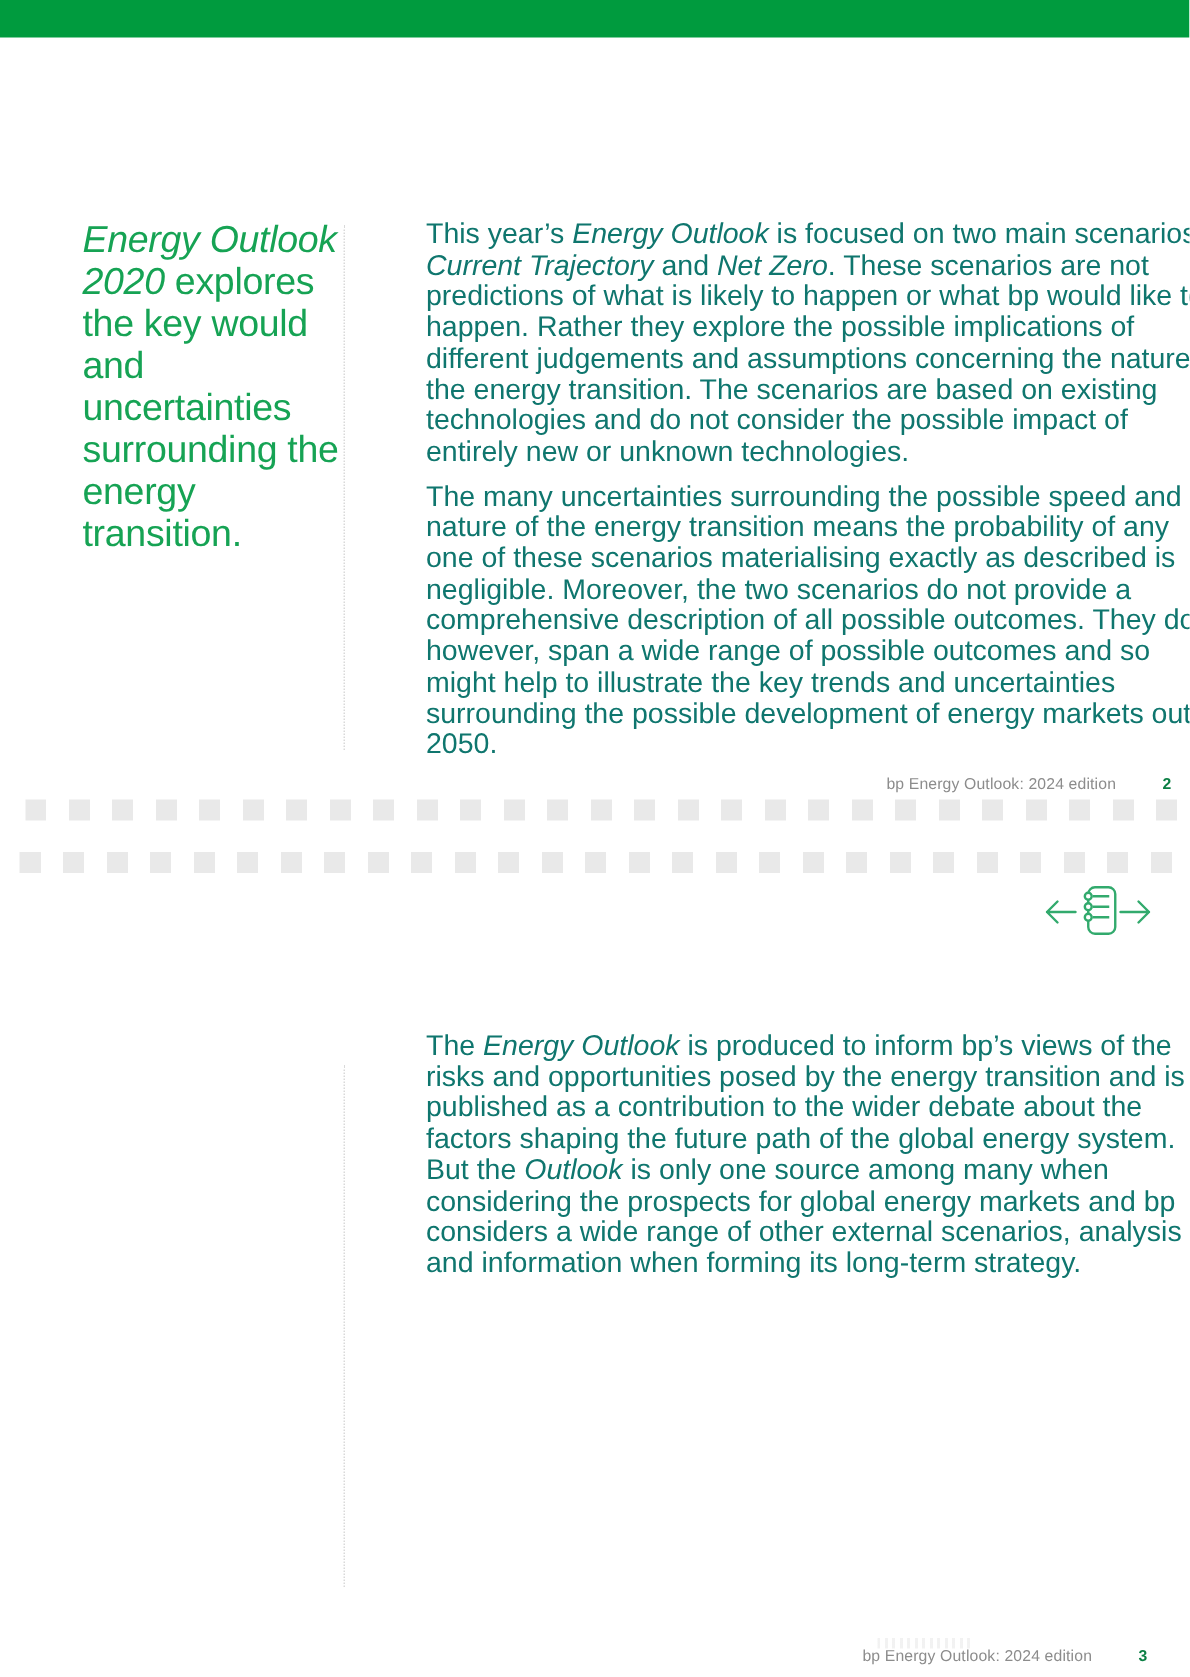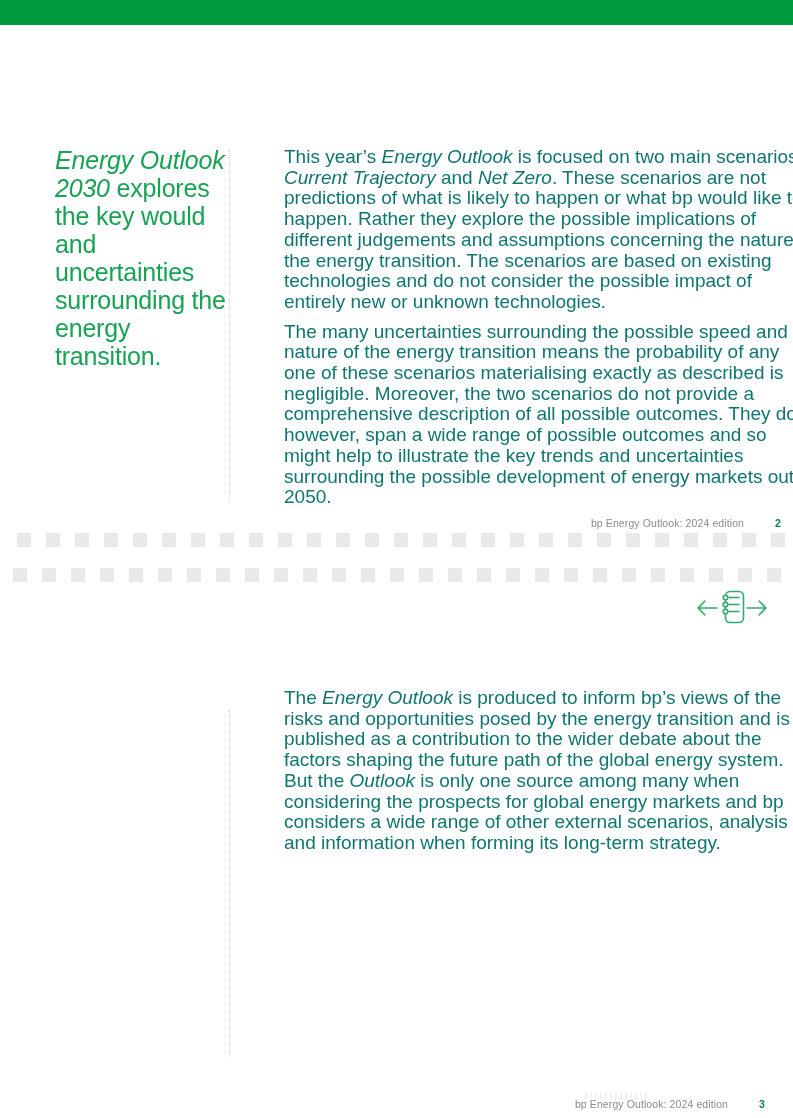--- a/index.html
+++ b/index.html
@@ -56,21 +56,21 @@
   .nav{left:696px;top:586px;width:80px;height:42px;display:flex;align-items:center;}
   .nav svg{display:block;}
   .nav-btn{cursor:pointer;background:none;border:none;padding:0;margin:0;}
   .arrow-btn{margin-top:2px;}
 </style>
 </head>
 <body>
 
 <div class="abs top-bar"></div>
 
-<div class="abs headline"><span class="it">Energy Outlook 2030</span><span> explores the key would and uncertainties surrounding the energy transition.</span></div>
+<div class="abs headline"><span class="it">Energy Outlook 2020</span><span> explores the key would and uncertainties surrounding the energy transition.</span></div>
 
 <div class="abs col-divider divider-p2"></div>
 
 <div class="abs body-col body-p2">
   <p><span>This year’s </span><span class="it">Energy Outlook</span><span> is focused on two main scenarios: </span><span class="it">Current Trajectory</span><span> and </span><span class="it">Net Zero</span><span>. These scenarios are not predictions of what is likely to happen or what bp would like to happen. Rather they explore the possible implications of different judgements and assumptions concerning the nature of the energy transition. The scenarios are based on existing technologies and do not consider the possible impact of entirely new or unknown technologies.</span></p>
   <p><span>The many uncertainties surrounding the possible speed and nature of the energy transition means the probability of any one of these scenarios materialising exactly as described is negligible. Moreover, the two scenarios do not provide a comprehensive description of all possible outcomes. They do, however, span a wide range of possible outcomes and so might help to illustrate the key trends and uncertainties surrounding the possible development of energy markets out to 2050.</span></p>
 </div>
 
 <div class="abs footer footer-p2">
   <span>bp Energy Outlook: 2024 edition</span><span class="page-num">2</span>

